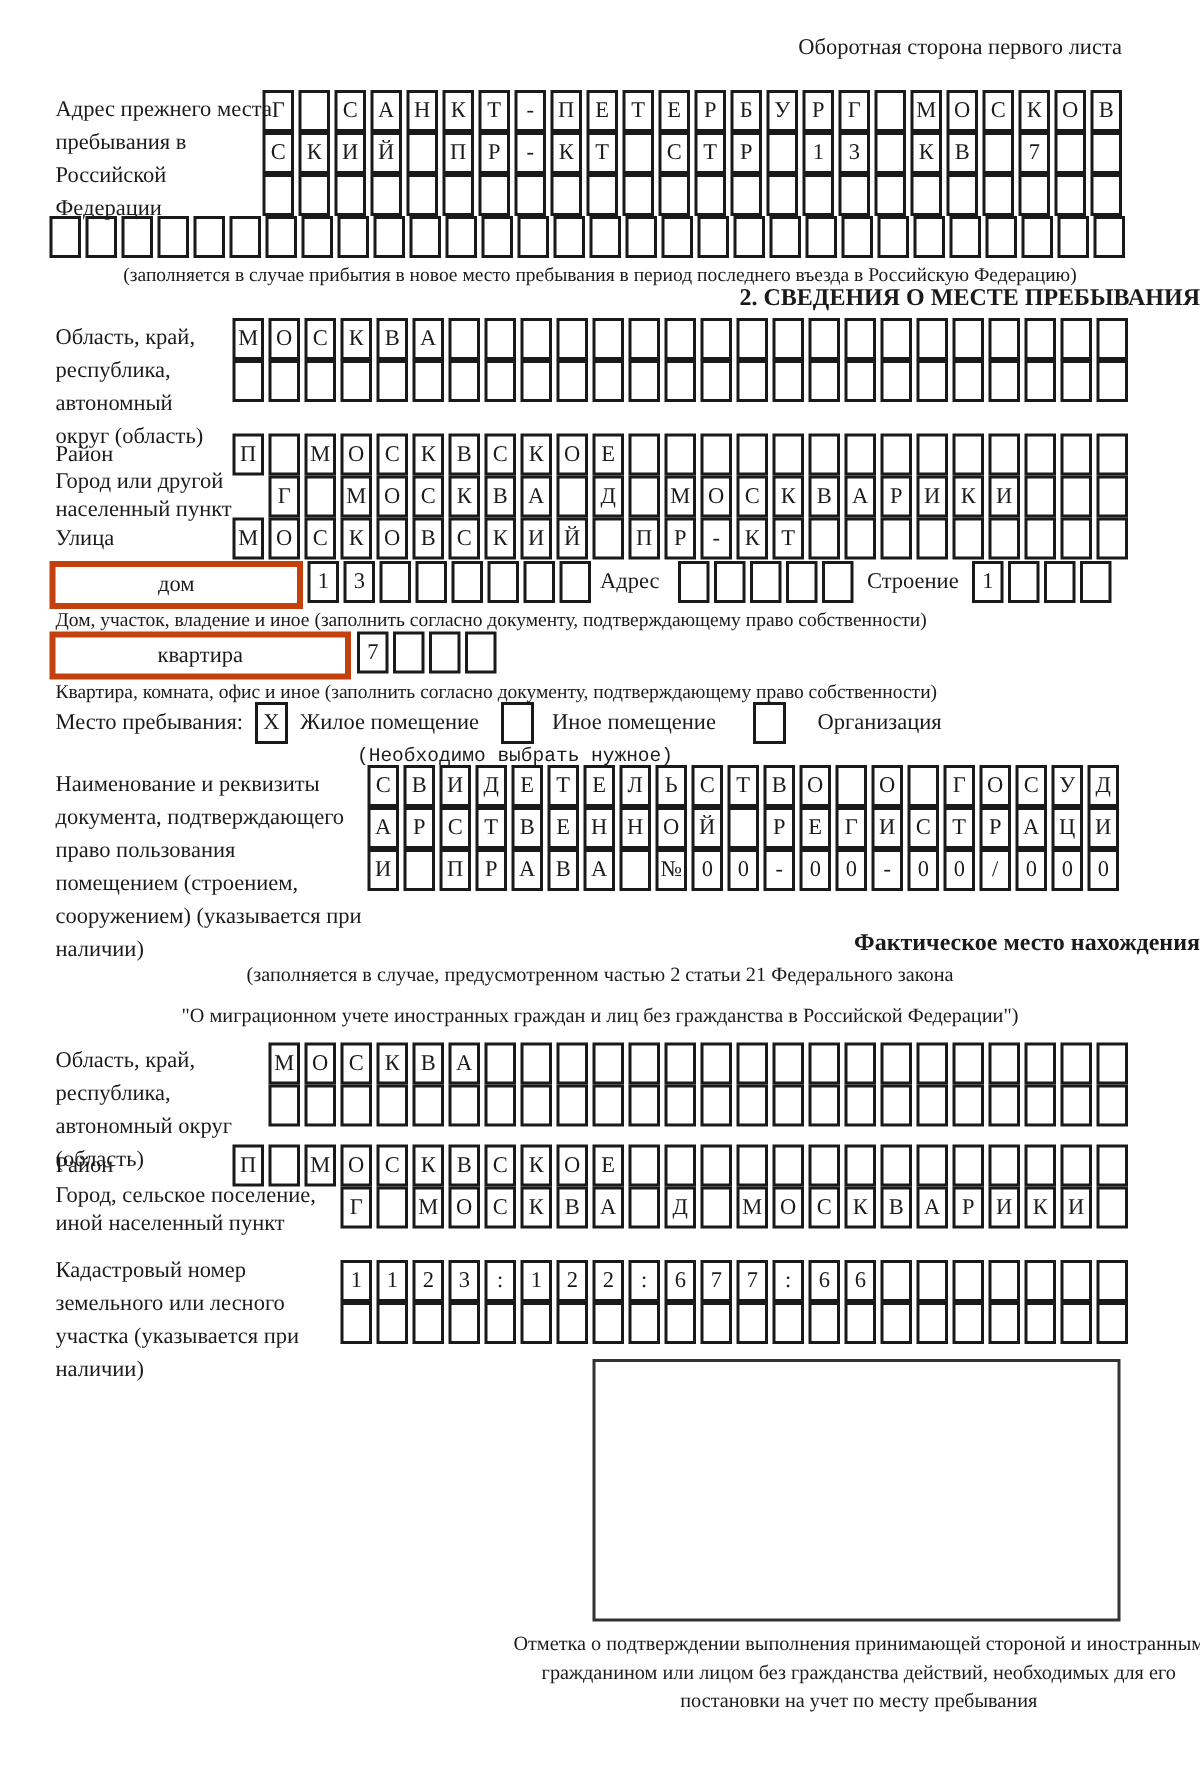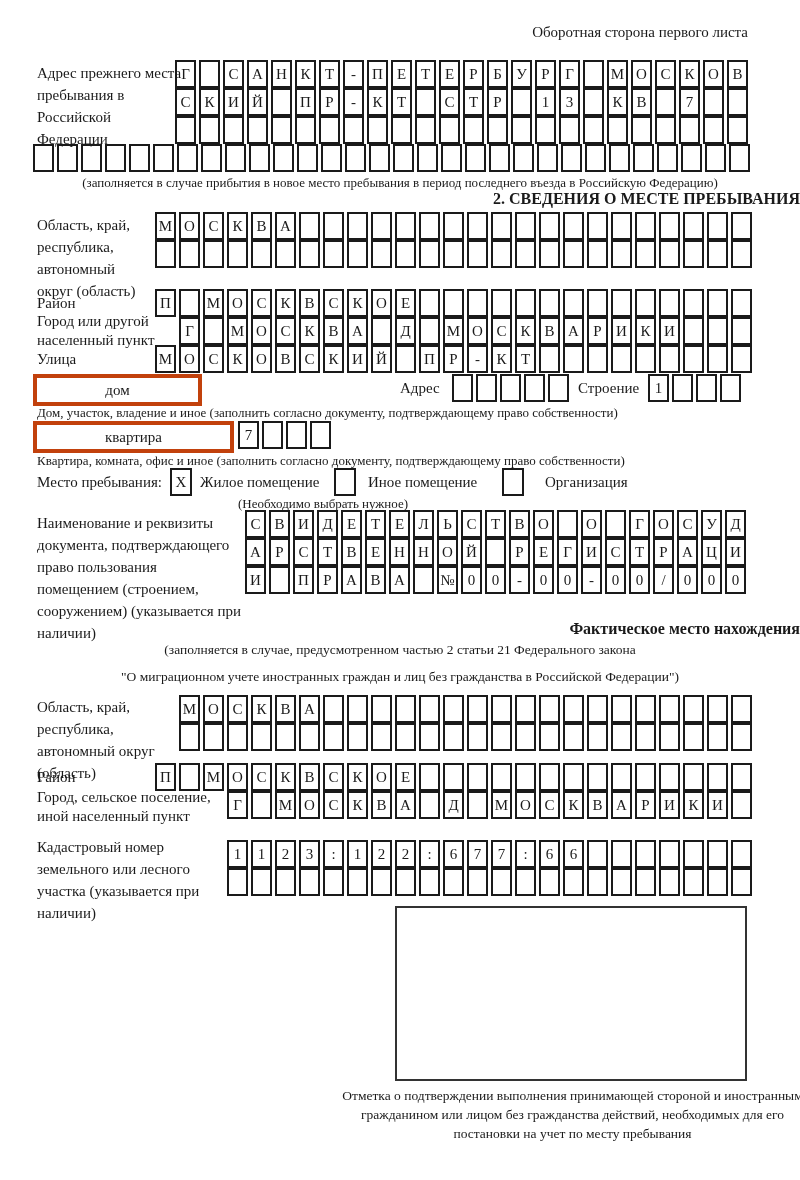--- a/index.html
+++ b/index.html
@@ -50,38 +50,39 @@
   <div class="abs lbl" style="left:37px;top:292px;">Район</div>
   <div class="abs cells" style="left:155px;top:289px;"><span class="cell">П</span><span class="cell"></span><span class="cell">М</span><span class="cell">О</span><span class="cell">С</span><span class="cell">К</span><span class="cell">В</span><span class="cell">С</span><span class="cell">К</span><span class="cell">О</span><span class="cell">Е</span><span class="cell"></span><span class="cell"></span><span class="cell"></span><span class="cell"></span><span class="cell"></span><span class="cell"></span><span class="cell"></span><span class="cell"></span><span class="cell"></span><span class="cell"></span><span class="cell"></span><span class="cell"></span><span class="cell"></span><span class="cell"></span></div>
 
   <div class="abs lbl" style="left:37px;top:312px;width:145px;line-height:19px;">Город или другой населенный пункт</div>
   <div class="abs cells" style="left:179px;top:317px;"><span class="cell">Г</span><span class="cell"></span><span class="cell">М</span><span class="cell">О</span><span class="cell">С</span><span class="cell">К</span><span class="cell">В</span><span class="cell">А</span><span class="cell"></span><span class="cell">Д</span><span class="cell"></span><span class="cell">М</span><span class="cell">О</span><span class="cell">С</span><span class="cell">К</span><span class="cell">В</span><span class="cell">А</span><span class="cell">Р</span><span class="cell">И</span><span class="cell">К</span><span class="cell">И</span><span class="cell"></span><span class="cell"></span><span class="cell"></span></div>
 
   <div class="abs lbl" style="left:37px;top:348px;">Улица</div>
   <div class="abs cells" style="left:155px;top:345px;"><span class="cell">М</span><span class="cell">О</span><span class="cell">С</span><span class="cell">К</span><span class="cell">О</span><span class="cell">В</span><span class="cell">С</span><span class="cell">К</span><span class="cell">И</span><span class="cell">Й</span><span class="cell"></span><span class="cell">П</span><span class="cell">Р</span><span class="cell">-</span><span class="cell">К</span><span class="cell">Т</span><span class="cell"></span><span class="cell"></span><span class="cell"></span><span class="cell"></span><span class="cell"></span><span class="cell"></span><span class="cell"></span><span class="cell"></span><span class="cell"></span></div>
 
   <div class="abs bigbox" style="left:33px;top:374px;width:161px;">дом</div>
+  <div class="abs cells" style="left:205px;top:374px;"><span class="cell">1</span><span class="cell">3</span><span class="cell"></span><span class="cell"></span><span class="cell"></span><span class="cell"></span><span class="cell"></span><span class="cell"></span></div>
   <div class="abs lbl" style="left:400px;top:377px;">Адрес</div>
   <div class="abs cells" style="left:452px;top:374px;"><span class="cell"></span><span class="cell"></span><span class="cell"></span><span class="cell"></span><span class="cell"></span></div>
   <div class="abs lbl" style="left:578px;top:377px;">Строение</div>
   <div class="abs cells" style="left:648px;top:374px;"><span class="cell">1</span><span class="cell"></span><span class="cell"></span><span class="cell"></span></div>
   <div class="abs bigbox" style="left:33px;top:421px;width:193px;">квартира</div>
 
   <div class="abs note" style="left:37px;top:404px;">Дом, участок, владение и иное (заполнить согласно документу, подтверждающему право собственности)</div>
   <div class="abs cells" style="left:238px;top:421px;"><span class="cell">7</span><span class="cell"></span><span class="cell"></span><span class="cell"></span></div>
   <div class="abs note" style="left:37px;top:452px;">Квартира, комната, офис и иное (заполнить согласно документу, подтверждающему право собственности)</div>
 
   <div class="abs lbl" style="left:37px;top:471px;">Место пребывания:</div>
   <span class="abs checkbox" style="left:170px;top:468px;">X</span>
   <div class="abs lbl" style="left:200px;top:471px;">Жилое помещение</div>
   <span class="abs checkbox" style="left:334px;top:468px;"></span>
   <div class="abs lbl" style="left:368px;top:471px;">Иное помещение</div>
   <span class="abs checkbox" style="left:502px;top:468px;"></span>
   <div class="abs lbl" style="left:545px;top:471px;">Организация</div>
-  <div class="abs note" style="left:238px;top:495px;">(Необходимо выбрать нужное)</div>
+  <div class="abs note" style="left:238px;top:495px;font-family:Liberation Mono, monospace;">(Необходимо выбрать нужное)</div>
 
   <div class="abs lbl" style="left:37px;top:512px;width:205px;">Наименование и реквизиты документа, подтверждающего право пользования помещением (строением, сооружением) (указывается при наличии)</div>
   <div class="abs cells" style="left:245px;top:510px;"><span class="cell">С</span><span class="cell">В</span><span class="cell">И</span><span class="cell">Д</span><span class="cell">Е</span><span class="cell">Т</span><span class="cell">Е</span><span class="cell">Л</span><span class="cell">Ь</span><span class="cell">С</span><span class="cell">Т</span><span class="cell">В</span><span class="cell">О</span><span class="cell"></span><span class="cell">О</span><span class="cell"></span><span class="cell">Г</span><span class="cell">О</span><span class="cell">С</span><span class="cell">У</span><span class="cell">Д</span></div>
   <div class="abs cells" style="left:245px;top:538px;"><span class="cell">А</span><span class="cell">Р</span><span class="cell">С</span><span class="cell">Т</span><span class="cell">В</span><span class="cell">Е</span><span class="cell">Н</span><span class="cell">Н</span><span class="cell">О</span><span class="cell">Й</span><span class="cell"></span><span class="cell">Р</span><span class="cell">Е</span><span class="cell">Г</span><span class="cell">И</span><span class="cell">С</span><span class="cell">Т</span><span class="cell">Р</span><span class="cell">А</span><span class="cell">Ц</span><span class="cell">И</span></div>
   <div class="abs cells" style="left:245px;top:566px;"><span class="cell">И</span><span class="cell"></span><span class="cell">П</span><span class="cell">Р</span><span class="cell">А</span><span class="cell">В</span><span class="cell">А</span><span class="cell"></span><span class="cell">№</span><span class="cell">0</span><span class="cell">0</span><span class="cell">-</span><span class="cell">0</span><span class="cell">0</span><span class="cell">-</span><span class="cell">0</span><span class="cell">0</span><span class="cell">/</span><span class="cell">0</span><span class="cell">0</span><span class="cell">0</span></div>
 
   <div class="abs title" style="top:620px;">Фактическое место нахождения</div>
   <div class="abs note center" style="top:641px;font-size:13.5px;">(заполняется в случае, предусмотренном частью 2 статьи 21 Федерального закона</div>
   <div class="abs note center" style="top:668px;font-size:13.5px;">"О миграционном учете иностранных граждан и лиц без гражданства в Российской Федерации")</div>
 

